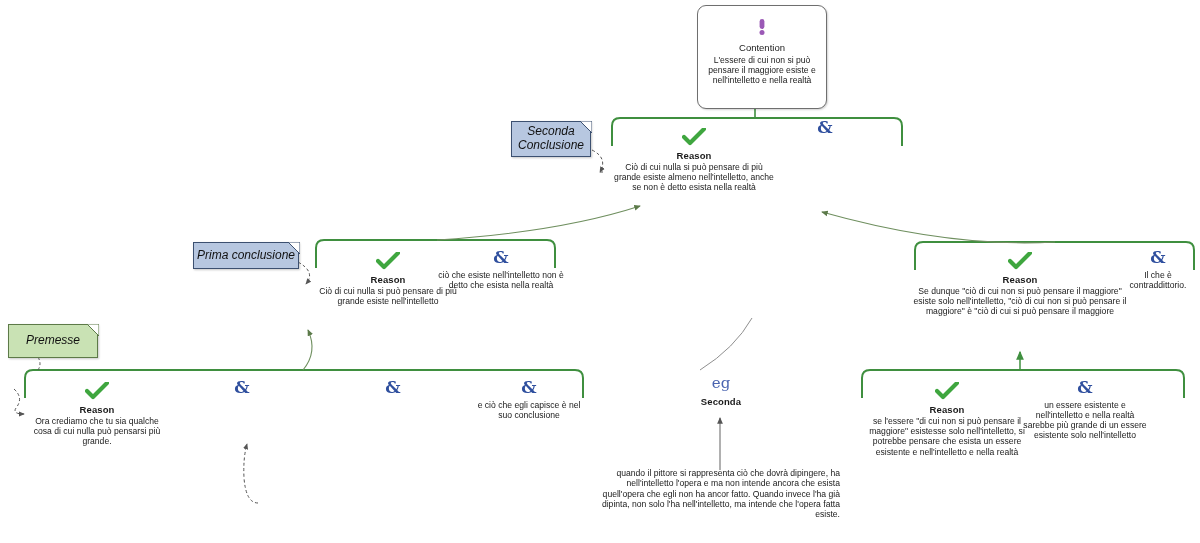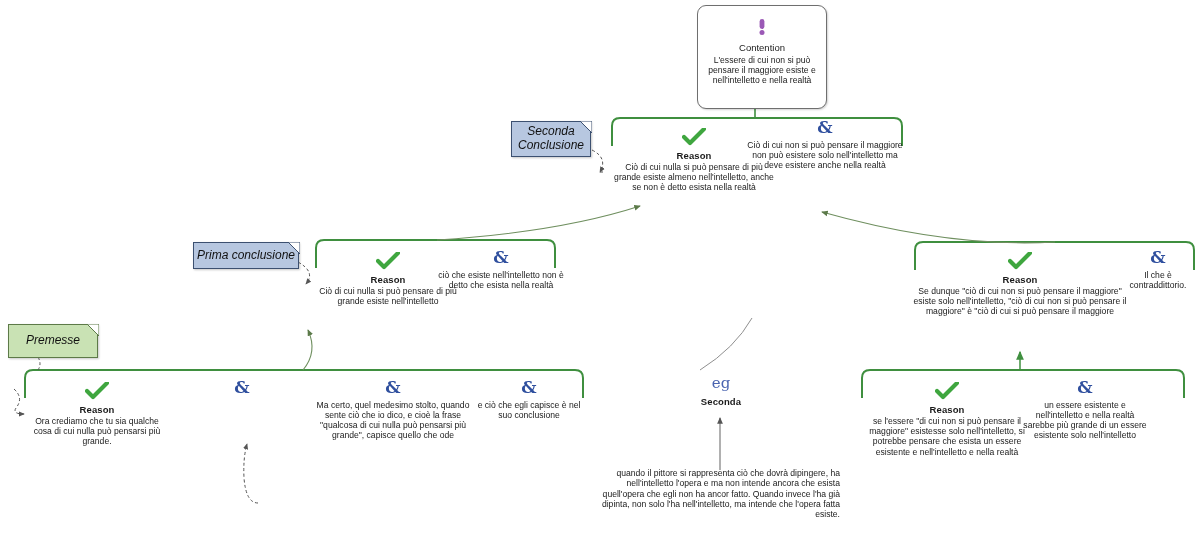--- a/index.html
+++ b/index.html
@@ -127,21 +127,20 @@
         </svg>
     </span>
     <span class="ttl">Reason</span>
     <span class="bdy">Ciò di cui nulla si può pensare di più grande esiste almeno  nell'intelletto, anche se non è detto esista nella realtà</span>
   </div>
 
   <div class="node" style="left:745px;top:118px;width:160px;">
     <span class="icon">
       <span class="amp" style="font-size:17px;line-height:18px;">&amp;</span>
     </span>
-    <span class="bdy">Ciò di cui non si può pensare il maggiore non può esistere solo nell'intelletto ma deve esistere anche nella realtà</span>
   </div>
 
   <div class="node" style="left:318px;top:252px;width:140px;">
     <span class="icon">
       <svg width="24" height="18" viewBox="0 0 24 18">
           <path d="M2,9 L8,15 L22,1" fill="none" stroke="#3fa63f" stroke-width="4.2" stroke-linecap="round" stroke-linejoin="round"></path>
         </svg>
     </span>
     <span class="ttl">Reason</span>
     <span class="bdy">Ciò di cui nulla si può pensare di più grande esiste nell'intelletto</span>
@@ -184,21 +183,20 @@
   <div class="node" style="left:168px;top:378px;width:148px;">
     <span class="icon">
       <span class="amp" style="font-size:17px;line-height:18px;">&amp;</span>
     </span>
   </div>
 
   <div class="node" style="left:312px;top:378px;width:162px;">
     <span class="icon">
       <span class="amp" style="font-size:17px;line-height:18px;">&amp;</span>
     </span>
-    <span class="bdy">Ma certo, quel medesimo stolto, quando sente ciò che io dico, e cioè la frase "qualcosa di cui nulla può pensarsi più grande", capisce quello che ode</span>
   </div>
 
   <div class="node" style="left:474px;top:378px;width:110px;">
     <span class="icon">
       <span class="amp" style="font-size:17px;line-height:18px;">&amp;</span>
     </span>
     <span class="bdy">e ciò che egli capisce è nel suo conclusione</span>
   </div>
 
   <div class="node" style="left:676px;top:374px;width:90px;">

